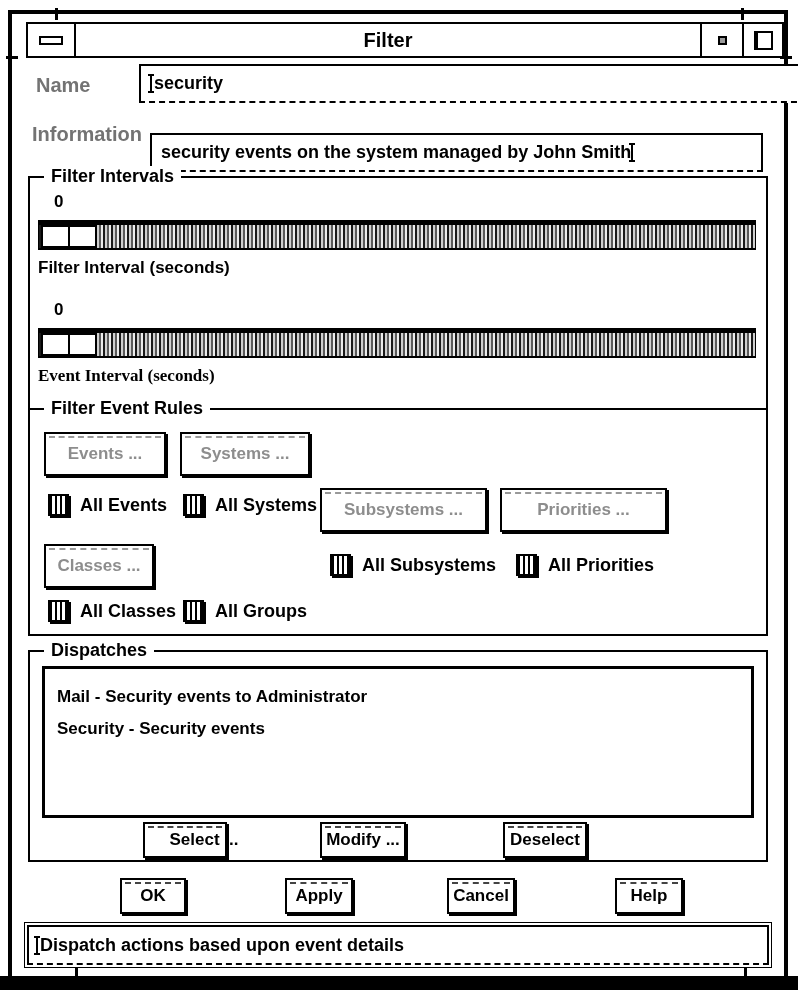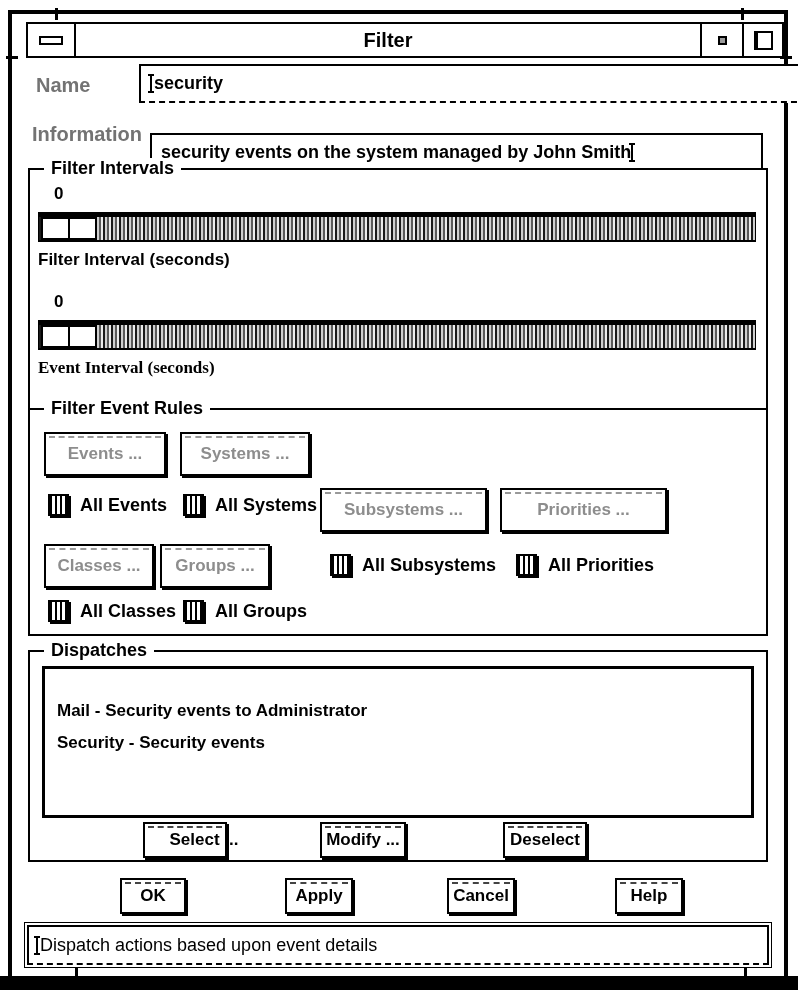--- a/index.html
+++ b/index.html
@@ -54,28 +54,28 @@
   .btn.disabled { color:#8d8d8d; }
   .btn.disabled::before { border-top-color:#999; }
 
   
   .check { position:absolute; display:flex; align-items:center; gap:11px; }
   .cbox { width:21px; height:22px; border:2px solid #000; box-shadow:2px 2px 0 #000;
           background:repeating-linear-gradient(90deg,#000 0 2px,#fff 2px 5px); flex:0 0 auto; }
   .clabel { font-weight:bold; font-size:18px; white-space:nowrap; }
 
   
-  .listbox { position:absolute; border:3px solid #000; background:#fff; padding:26px 0; }
+  .listbox { position:absolute; border:3px solid #000; background:#fff; padding:12px 0; }
   .litem { font-weight:bold; font-size:17px; padding:3px 12px; line-height:26px; white-space:nowrap; }
 
   
   .status-outer { position:absolute; border:1px solid #000; padding:2px; background:#fff; }
   .status-inner { width:100%; height:100%; border:2px solid #000; border-bottom-style:dashed;
                   display:flex; align-items:center; padding-left:7px;
-                  font-weight:normal; font-size:18px; white-space:nowrap; }
+                  font-weight:bold; font-size:18px; white-space:nowrap; }
 </style>
 </head>
 <body>
 
 <div class="frame"></div>
 <div class="bottom-band"></div>
 
 <div class="tick-v" style="left:55px;top:8px;"></div>
 <div class="tick-v" style="left:741px;top:8px;"></div>
 <div class="tick-v" style="left:75px;top:964px;"></div>
@@ -101,21 +101,21 @@
   <span class="caret"></span>
   <span>security</span>
 </div>
 
 <span class="flabel" style="left:32px;top:123px;">Information</span>
 <div class="tfield" style="left:150px;top:113px;width:613px;height:39px;margin-top:20px;">
   <span>security events on the system managed by John Smith</span>
   <span class="caret"></span>
 </div>
 
-<div class="group" style="left:28px;top:168px;width:740px;height:254px;">
+<div class="group" style="left:28px;top:176px;width:740px;height:254px;">
   <span class="gtitle">Filter Intervals</span>
 
   <span class="sval" style="left:24px;top:14px;">0</span>
   <div class="scale" style="left:8px;top:42px;width:718px;">
     <div class="scale-handle"></div>
   </div>
   <span class="scap" style="left:8px;top:80px;">Filter Interval (seconds)</span>
 
   <span class="sval" style="left:24px;top:122px;">0</span>
   <div class="scale" style="left:8px;top:150px;width:718px;">
@@ -145,23 +145,20 @@
 
   <div class="btn disabled" style="left:290px;top:78px;width:167px;height:44px;">
     <span>Subsystems ...</span>
   </div>
   <div class="btn disabled" style="left:470px;top:78px;width:167px;height:44px;">
     <span>Priorities ...</span>
   </div>
 
   <div class="btn disabled" style="left:14px;top:134px;width:110px;height:44px;">
     <span>Classes ...</span>
-  </div>
-  <div class="btn disabled" style="left:130px;top:134px;width:110px;height:44px;">
-    <span>Groups ...</span>
   </div>
 
   <div class="check" style="left:300px;top:144px;">
     <span class="cbox"></span>
     <span class="clabel">All Subsystems</span>
   </div>
   <div class="check" style="left:486px;top:144px;">
     <span class="cbox"></span>
     <span class="clabel">All Priorities</span>
   </div>

